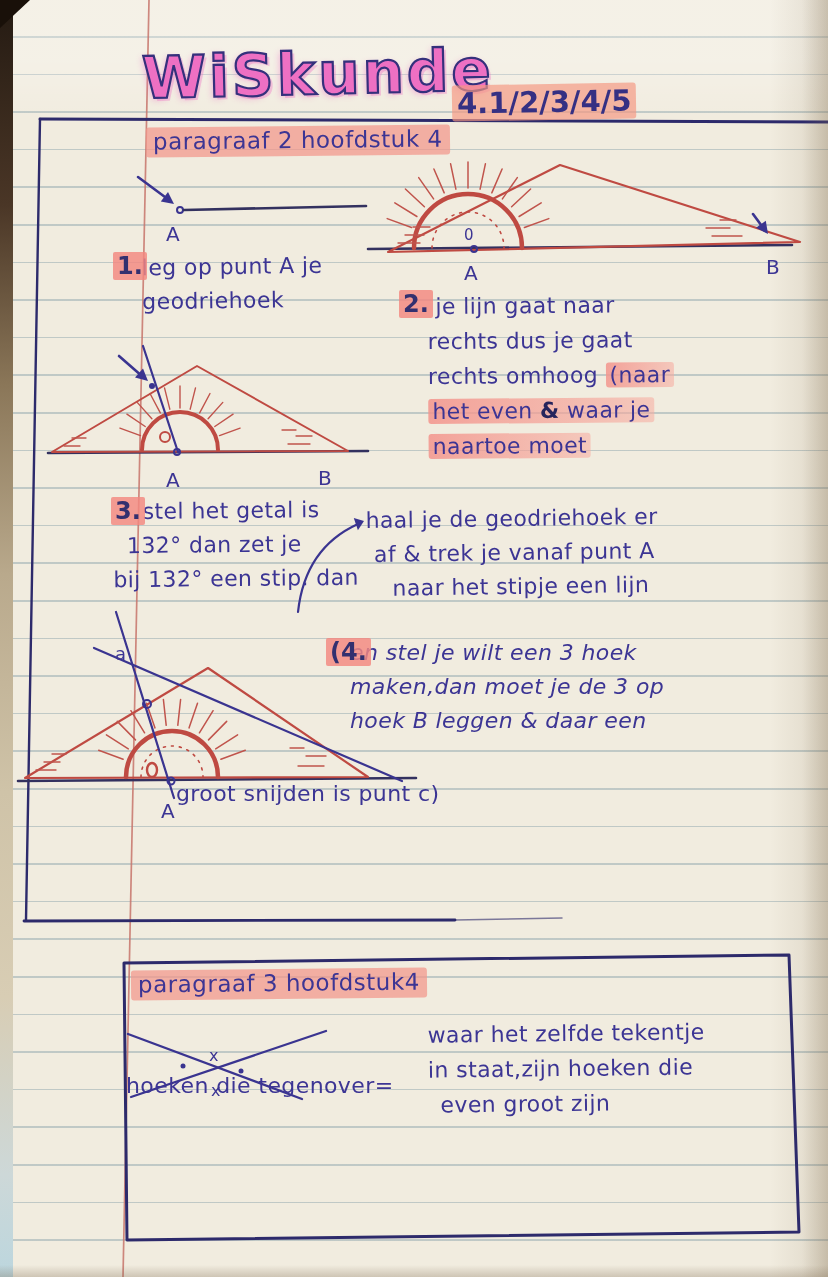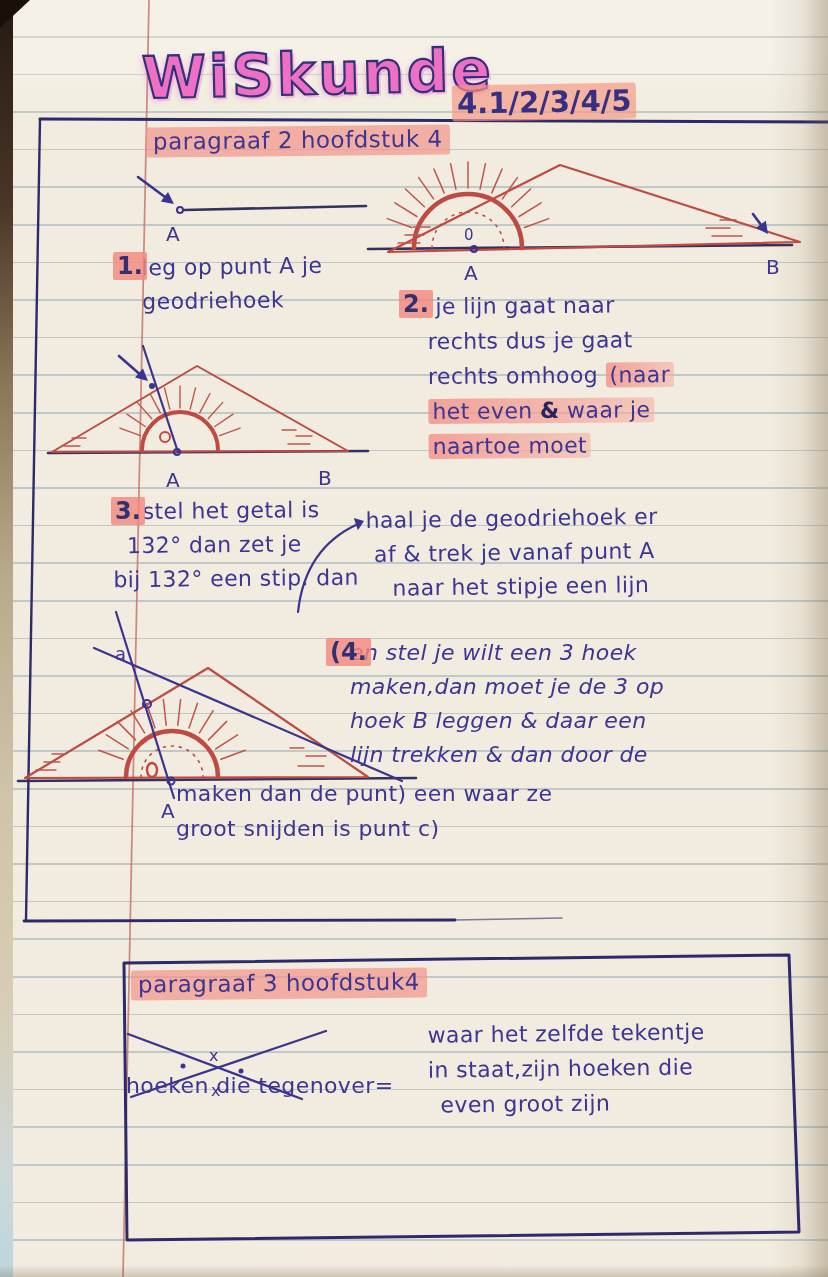--- a/index.html
+++ b/index.html
@@ -222,24 +222,22 @@
     <div>haal je de geodriehoek er</div>
     <div style="padding-left:8px;">af &amp; trek je vanaf punt A</div>
     <div style="padding-left:26px;">naar het stipje een lijn</div>
   </div>
 
   <div class="num" style="left:326px;top:638px;">(4.</div>
   <div class="hw" style="left:350px;top:636px;font-style:italic;">
     <div>en stel je wilt een 3 hoek</div>
     <div>maken,dan moet je de 3 op</div>
     <div>hoek B leggen &amp; daar een</div>
-    <div>lijn trekken &amp; dan door de</div>
   </div>
   <div class="hw" style="left:176px;top:776px;line-height:35px;">
-    <div>maken dan de punt) een waar ze</div>
     <div>groot snijden is punt c)</div>
   </div>
 
   <div class="heading" style="left:131px;top:970px;transform:rotate(-.6deg);">
     <span class="hl-band">paragraaf 3 hoofdstuk4</span>
   </div>
 
   <div class="hw" style="left:428px;top:1016px;line-height:35px;transform:rotate(-.7deg);">
     <div>waar het zelfde tekentje</div>
     <div>in staat,zijn hoeken die</div>

